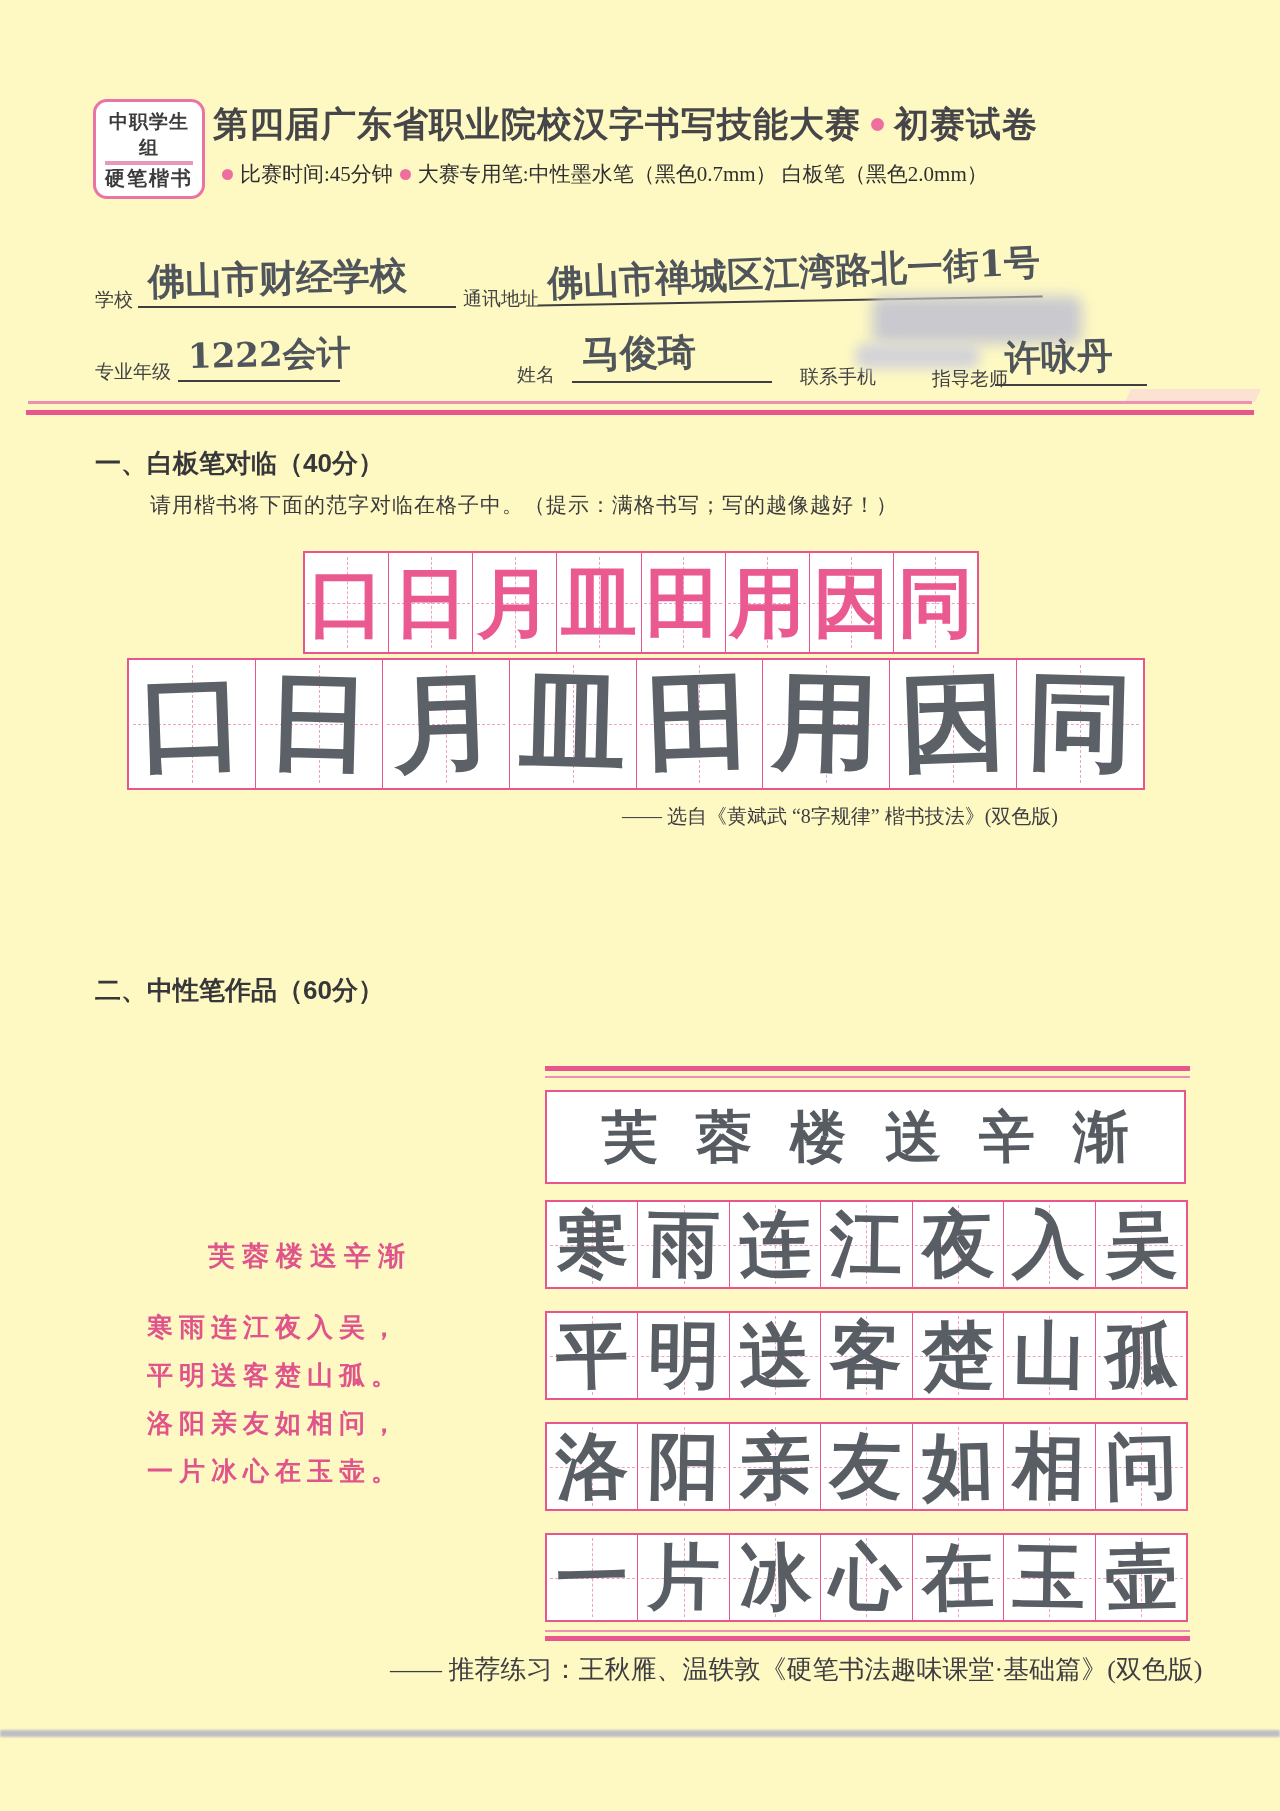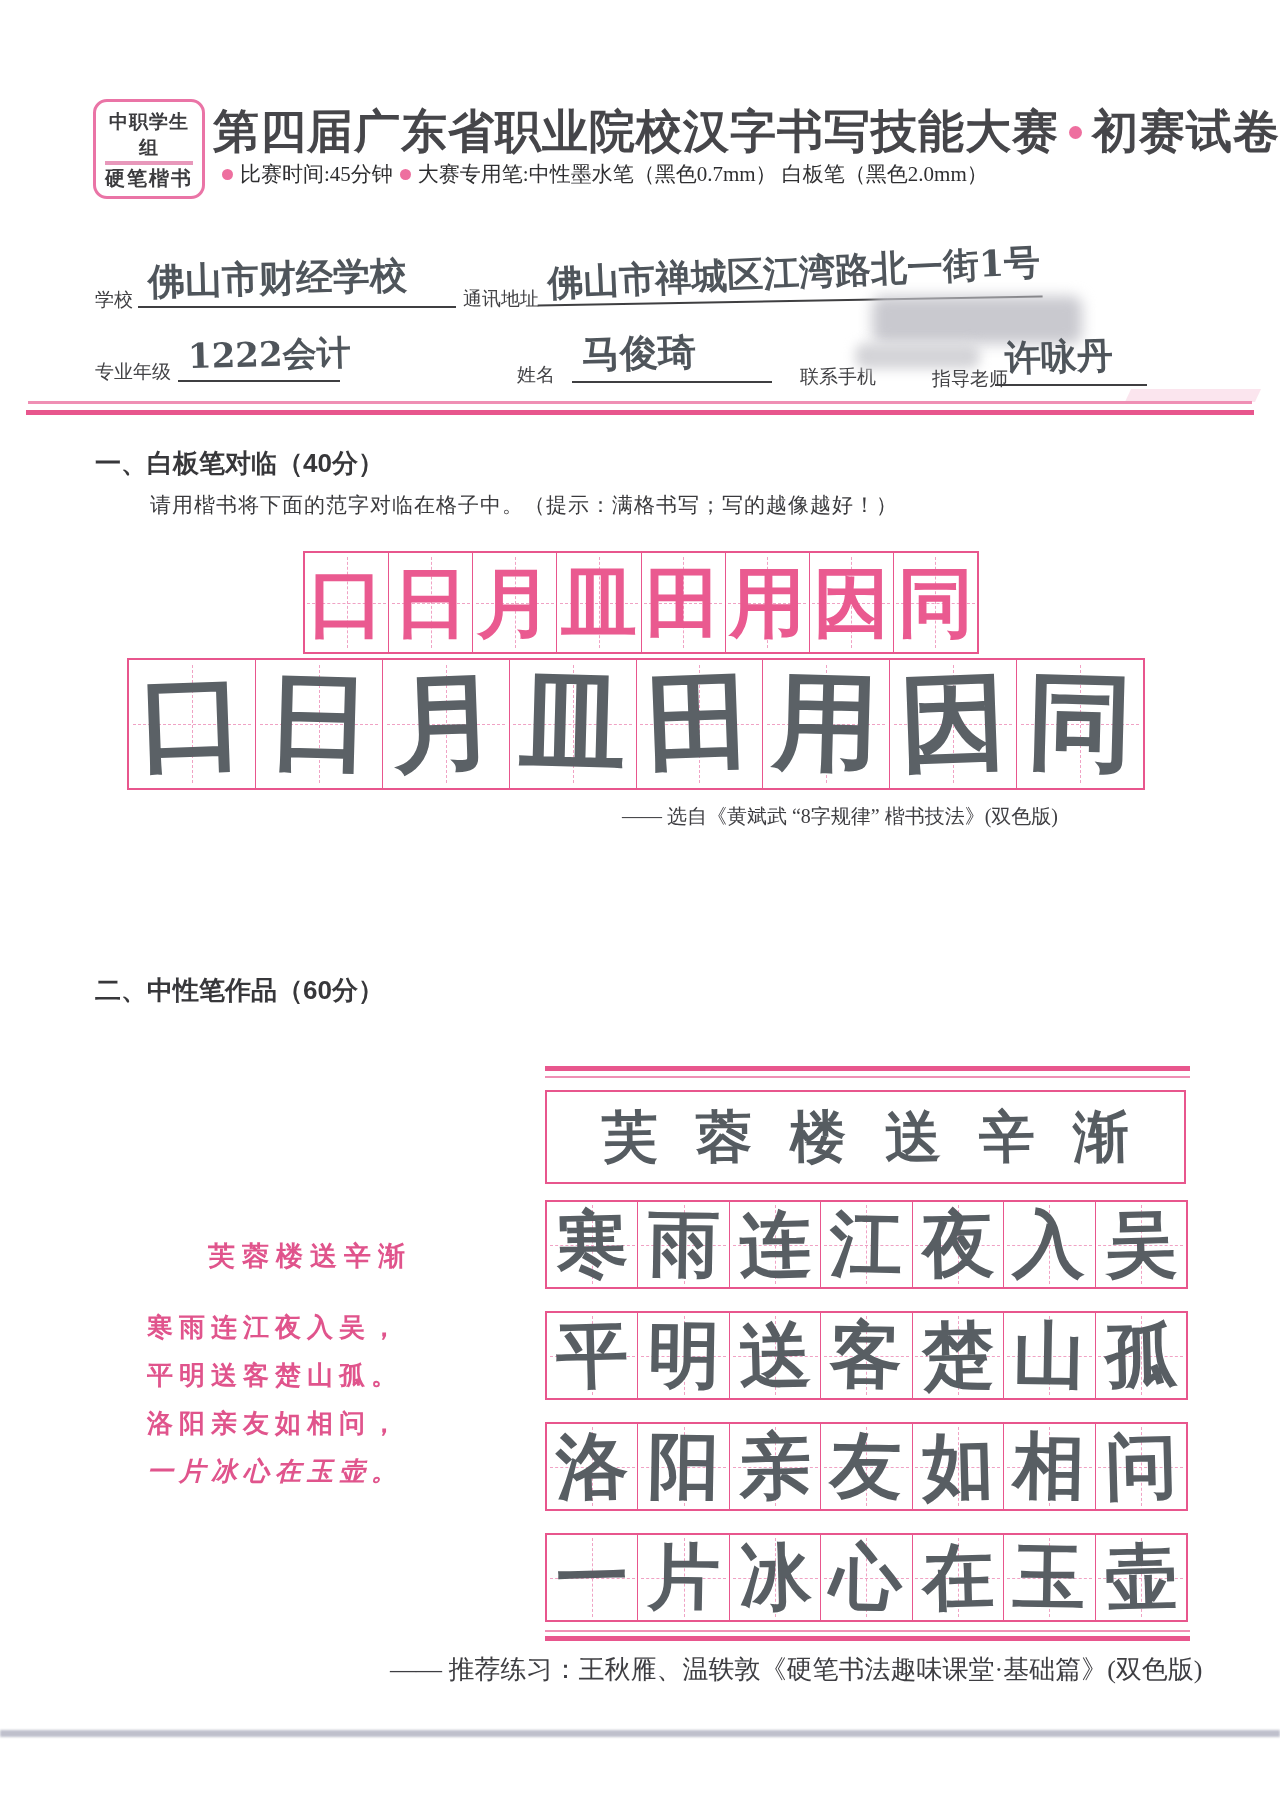--- a/index.html
+++ b/index.html
@@ -4,28 +4,28 @@
 <style>
   :root{
     --pink:#e8568d;
     --pink-light:#ef8fb4;
     --guide:#f0a2c4;
     --ink:#565c61;
     --head:#3a3a3d;
   }
   *{margin:0;padding:0;box-sizing:border-box;}
   body{background:#e9e9e9;font-family:"Liberation Sans",sans-serif;}
-  #page{position:relative;width:1280px;height:1811px;background:#ffffff;margin:0 auto;overflow:hidden;}
+  #page{position:relative;width:1280px;height:1811px;background:#fef9c3;margin:0 auto;overflow:hidden;}
 
   
   .badge{position:absolute;left:93px;top:99px;width:112px;height:100px;border:3px solid #ea74a6;border-radius:14px;display:flex;flex-direction:column;justify-content:space-between;padding:7px 4px;background:#fff;}
   .badge-line1{font-size:19px;font-weight:bold;color:#3c3c3f;text-align:center;letter-spacing:1px;}
   .badge-sep{height:6px;margin:0 5px;border-top:2px solid #e898bb;border-bottom:2px solid #e898bb;}
   .badge-line2{font-size:20px;font-weight:bold;color:#3c3c3f;text-align:center;font-family:"Liberation Serif",serif;letter-spacing:2px;}
-  .main-title{position:absolute;left:213px;top:101px;font-size:46px;font-weight:800;color:#46464a;letter-spacing:1px;display:flex;align-items:center;gap:10px;white-space:nowrap;}
+  .main-title{position:absolute;left:213px;top:101px;font-size:35px;font-weight:800;color:#46464a;letter-spacing:1px;display:flex;align-items:center;gap:10px;white-space:nowrap;}
   .dot{display:inline-block;width:13px;height:13px;border-radius:50%;background:#ee6f9f;flex:0 0 auto;}
   .subtitle{position:absolute;left:222px;top:160px;display:flex;align-items:center;gap:7px;font-family:"Liberation Serif",serif;font-size:21px;color:#2e2e30;white-space:nowrap;}
   .subtitle .dot{width:11px;height:11px;}
 
   
   .flabel{position:absolute;font-size:19px;color:#424245;white-space:nowrap;}
   .fvalue{position:absolute;border-bottom:2px solid #3f3f41;display:flex;align-items:flex-end;padding:0 6px 2px 10px;}
   .hand{font-family:"DejaVu Serif","Liberation Serif",serif;color:#4f555b;white-space:nowrap;display:inline-block;transform:rotate(-1.5deg);font-weight:bold;}
   .blur-blob{position:absolute;background:#c9c9cf;filter:blur(7px);border-radius:10px;}
 
@@ -182,21 +182,21 @@
     </div>
 
   <div class="attrib" style="left:560px;top:803px;width:560px;text-align:center;">—— 选自《黄斌武 “8字规律” 楷书技法》(双色版)</div>
 
   <div class="sec-head" style="left:95px;top:973px;">二、中性笔作品（60分）</div>
 
   <div class="poem-title">芙蓉楼送辛渐</div>
   <div class="poem-line" style="top:1310px;">寒雨连江夜入吴，</div>
   <div class="poem-line" style="top:1358px;">平明送客楚山孤。</div>
   <div class="poem-line" style="top:1406px;">洛阳亲友如相问，</div>
-  <div class="poem-line" style="top:1454px;font-style:italic;">一片冰心在玉壶。</div>
+  <div class="poem-line" style="top:1454px;">一片冰心在玉壶。</div>
 
   <div class="work-line divider-thick" style="top:1066px;height:5px;"></div>
   <div class="work-line divider-thin" style="top:1076px;height:2px;"></div>
 
   <div class="work-title-box">
       <div class="cell">
         <span class="cell-char">芙</span>
       </div>
       <div class="cell">
         <span class="cell-char">蓉</span>

